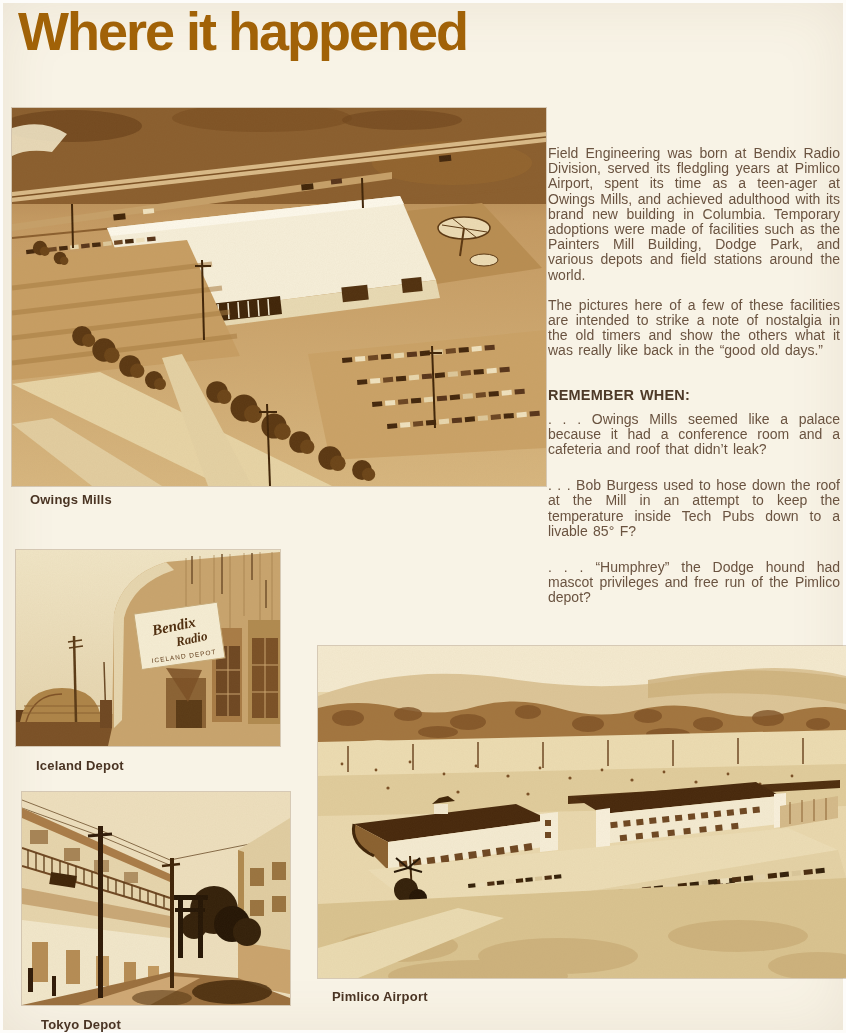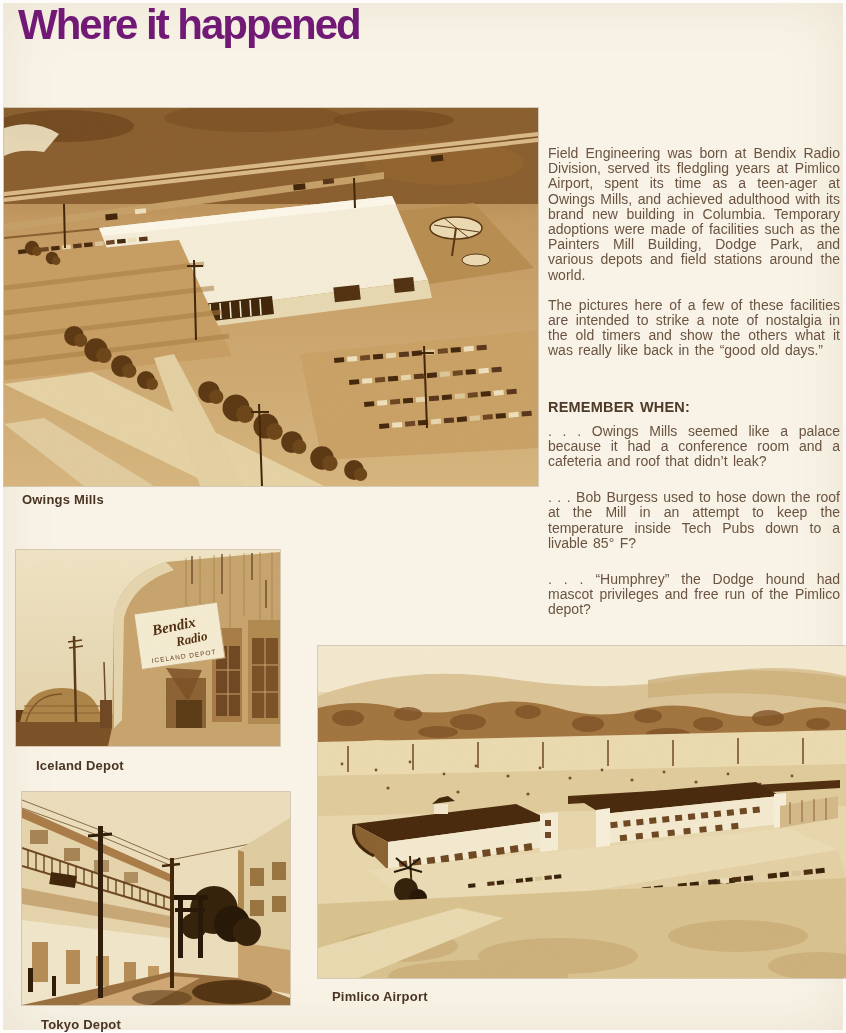--- a/index.html
+++ b/index.html
@@ -4,40 +4,40 @@
 <style>
   html,body{margin:0;padding:0;background:#e8e3d6;}
   .page{
     position:relative;width:846px;height:1033px;overflow:hidden;
     background:#f8f3e6;
     font-family:"Liberation Sans", sans-serif;
     box-shadow:inset 0 0 0 3px rgba(255,255,255,.85), inset 0 0 60px rgba(120,85,40,.10);
   }
   .title{
     position:absolute;left:18px;top:2px;margin:0;
-    font-size:42px;font-weight:bold;letter-spacing:-2px;line-height:1.1;
-    color:#701a75;white-space:nowrap;
+    font-size:54px;font-weight:bold;letter-spacing:-2px;line-height:1.1;
+    color:#a16207;white-space:nowrap;
   }
   figure{position:absolute;margin:0;}
   figure svg{display:block;outline:1px solid rgba(110,75,35,.25);}
   figcaption{
     position:absolute;top:100%;margin-top:8px;white-space:nowrap;
     font-size:13px;font-weight:bold;color:#4a3423;letter-spacing:.2px;
   }
-  .fig-owings{left:4px;top:108px;}   .fig-owings figcaption{left:18px;margin-top:6px;}
+  .fig-owings{left:12px;top:108px;}   .fig-owings figcaption{left:18px;margin-top:6px;}
   .fig-iceland{left:16px;top:550px;} .fig-iceland figcaption{left:20px;margin-top:12px;}
   .fig-tokyo{left:22px;top:792px;}   .fig-tokyo figcaption{left:19px;margin-top:12px;}
   .fig-pimlico{left:318px;top:646px;}.fig-pimlico figcaption{left:14px;margin-top:11px;}
   .article{
     position:absolute;left:548px;top:146px;width:292px;
     color:#6a5340;font-size:14px;line-height:15.2px;word-spacing:1.5px;
   }
   .article p{margin:0 0 15px;text-align:justify;}
   .article h2{
-    margin:40px 0 9px;font-size:14.5px;line-height:16px;
+    margin:28px 0 9px;font-size:14.5px;line-height:16px;
     color:#4e3a28;letter-spacing:.2px;
   }
   .article p.remember{margin:0 0 21px;}
 </style>
 </head>
 <body>
 
 <div class="page">
 
   <h1 class="title">Where it happened</h1>

